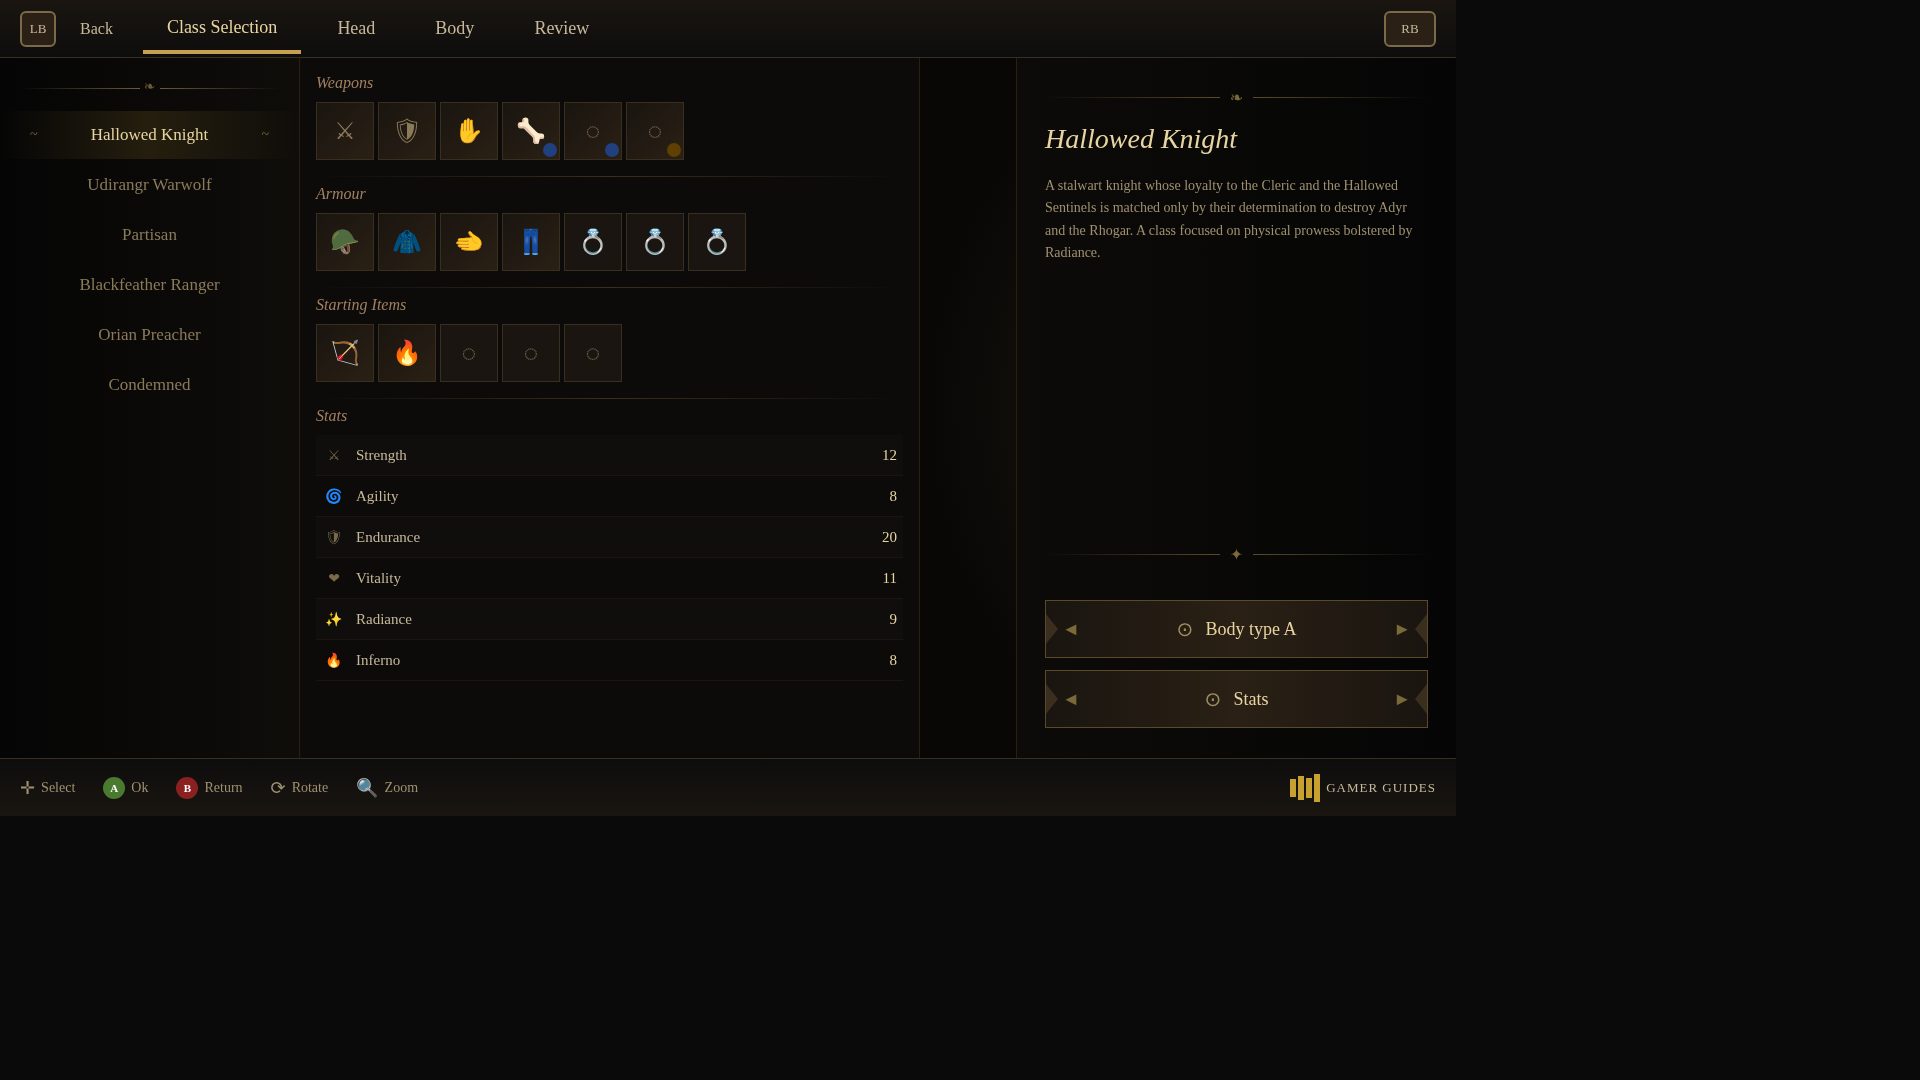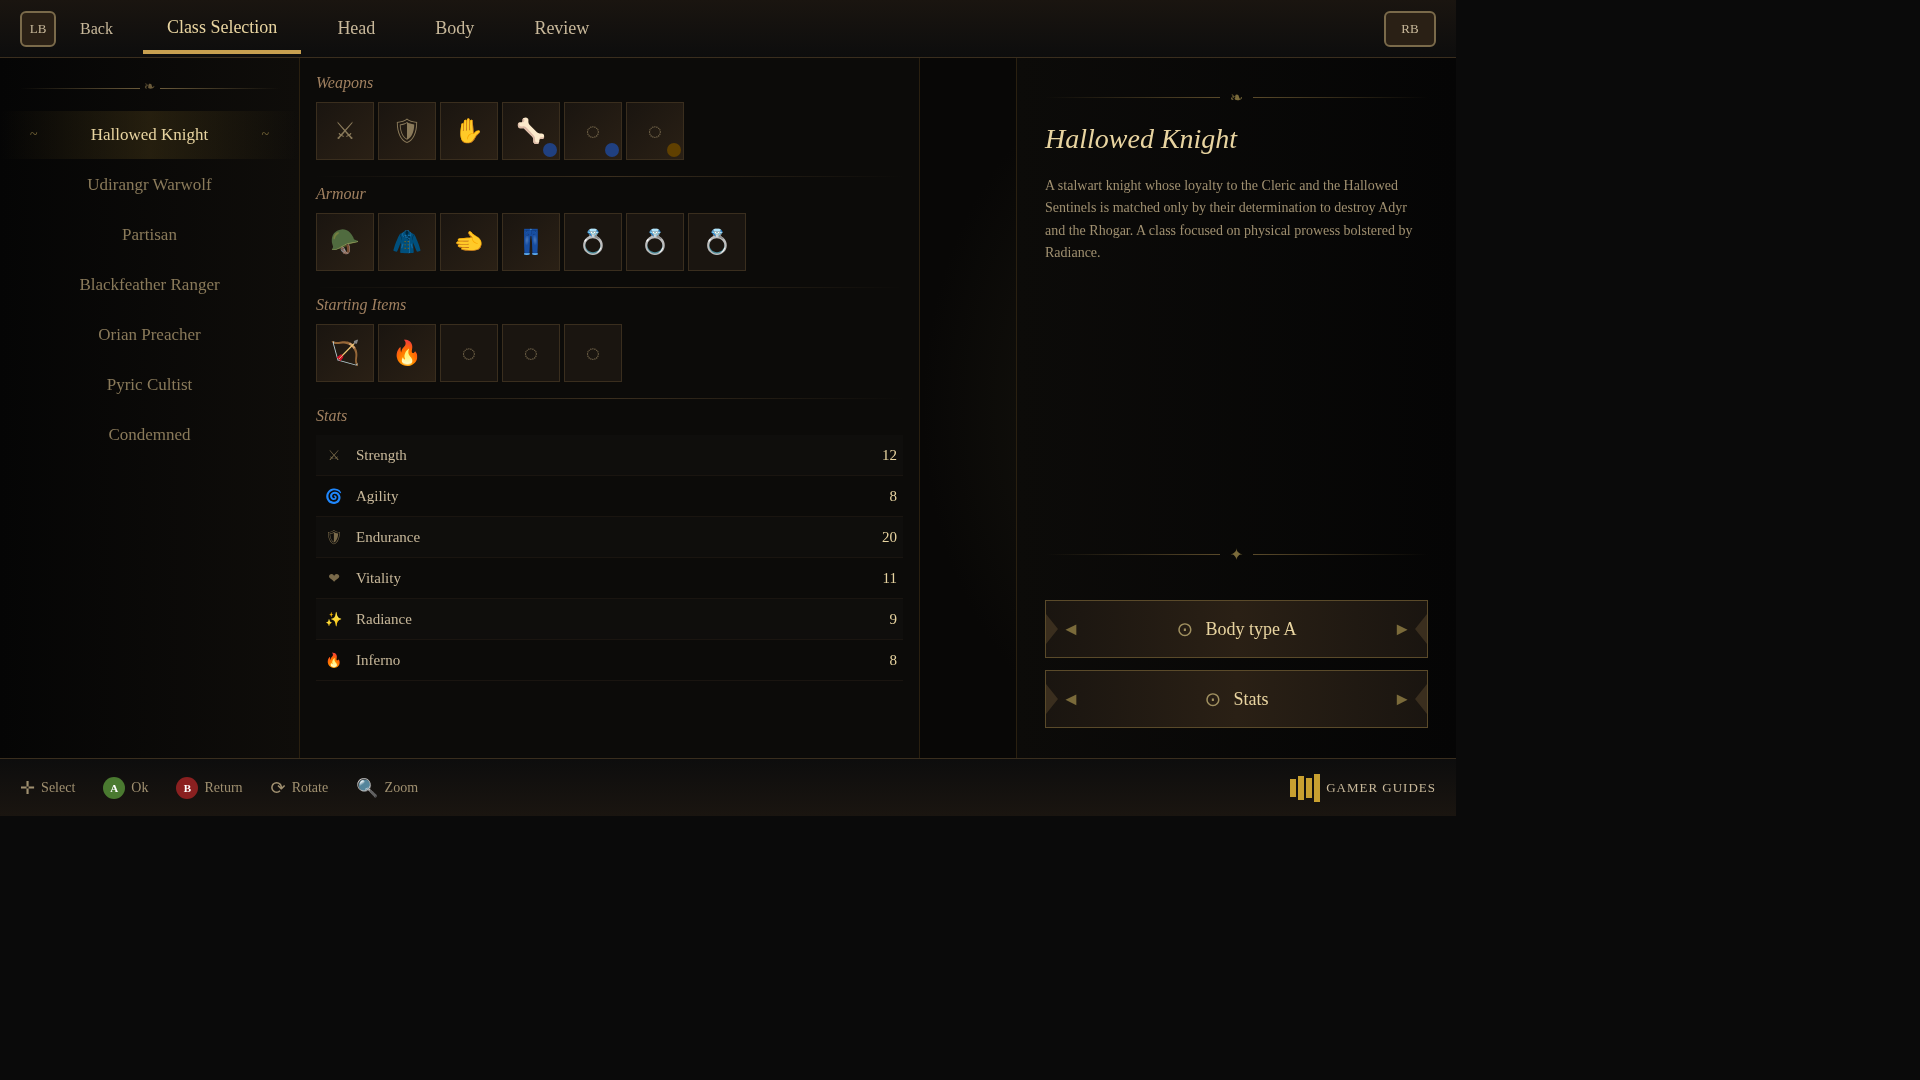--- a/index.html
+++ b/index.html
@@ -401,21 +401,20 @@
     <div class="deco-line"></div>
     <div class="deco-ornament">❧</div>
     <div class="deco-line-r"></div>
   </div>
   <div class="class-list">
     <div class="class-item selected">Hallowed Knight</div>
     <div class="class-item">Udirangr Warwolf</div>
     <div class="class-item">Partisan</div>
     <div class="class-item">Blackfeather Ranger</div>
     <div class="class-item">Orian Preacher</div>
-    <div class="class-item">Pyric Cultist</div>
     <div class="class-item">Condemned</div>
   </div>
 </div>
 
 <div id="center-panel">
 
   <div class="section-title">Weapons</div>
   <div class="items-grid">
 
     <div class="item-slot filled">

